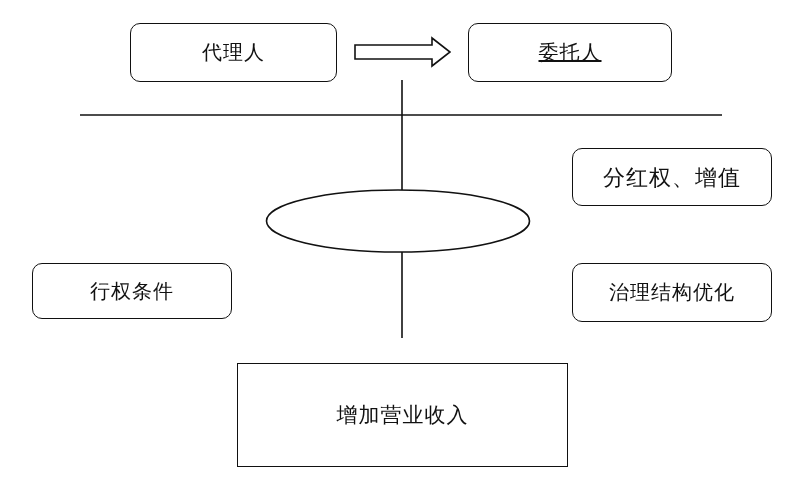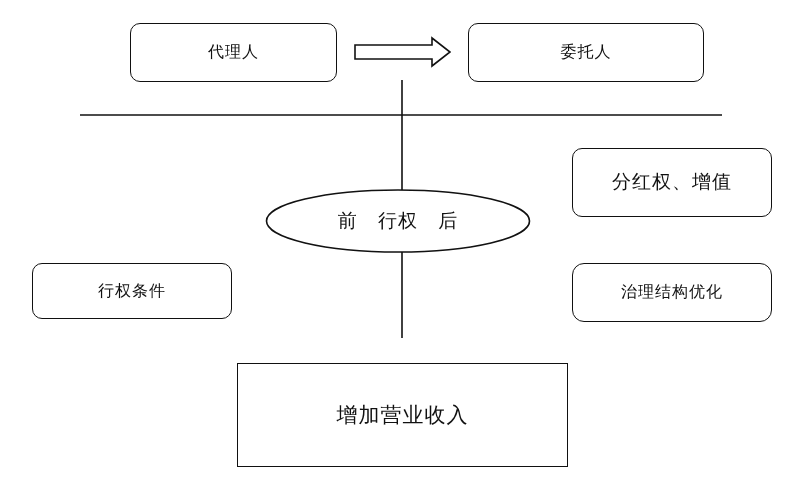--- a/index.html
+++ b/index.html
@@ -26,32 +26,32 @@
   .node {
     position: absolute;
     box-sizing: border-box;
     border: 1.6px solid #111111;
     background: #ffffff;
     display: flex;
     flex-direction: column;
     align-items: center;
     justify-content: center;
     text-align: center;
-    font-size: 16px;
+    font-size: 20px;
     line-height: 1.42;
     letter-spacing: 1px;
   }
   .rounded { border-radius: 10px; }
 
   .pos-agent      { left: 130px; top: 23px;  width: 207px; height: 59px; }
-  .pos-principal  { left: 468px; top: 23px;  width: 236px; height: 59px; }
+  .pos-principal  { left: 468px; top: 23px;  width: 204px; height: 59px; text-decoration: underline; }
   .pos-incentive  { left: 32px;  top: 148px; width: 200px; height: 59px; }
-  .pos-dividend   { left: 572px; top: 148px; width: 200px; height: 69px; font-size: 19px; line-height: 1.5; }
+  .pos-dividend   { left: 572px; top: 148px; width: 200px; height: 58px; font-size: 22px; line-height: 1.5; }
   .pos-condition  { left: 32px;  top: 263px; width: 200px; height: 56px; }
-  .pos-governance { left: 572px; top: 263px; width: 200px; height: 59px; border-radius: 12px; }
+  .pos-governance { left: 572px; top: 263px; width: 200px; height: 59px; }
   .pos-outcome    { left: 237px; top: 363px; width: 331px; height: 104px; font-size: 21px; line-height: 1.6; }
 
   .ellipse-label {
     position: absolute;
     left: 267px;
     top: 190px;
     width: 262px;
     height: 62px;
     display: flex;
     align-items: center;
@@ -86,21 +86,20 @@
 
   <div class="node rounded pos-principal">
     <span>委托人</span>
   </div>
 
 
   <div class="node rounded pos-dividend">
     <span>分红权、增值</span>
   </div>
 
-  <div class="ellipse-label">前 行权 后</div>
 
   <div class="node rounded pos-condition">
     <span>行权条件</span>
   </div>
 
   <div class="node rounded pos-governance">
     <span>治理结构优化</span>
   </div>
 
   <div class="node pos-outcome">

